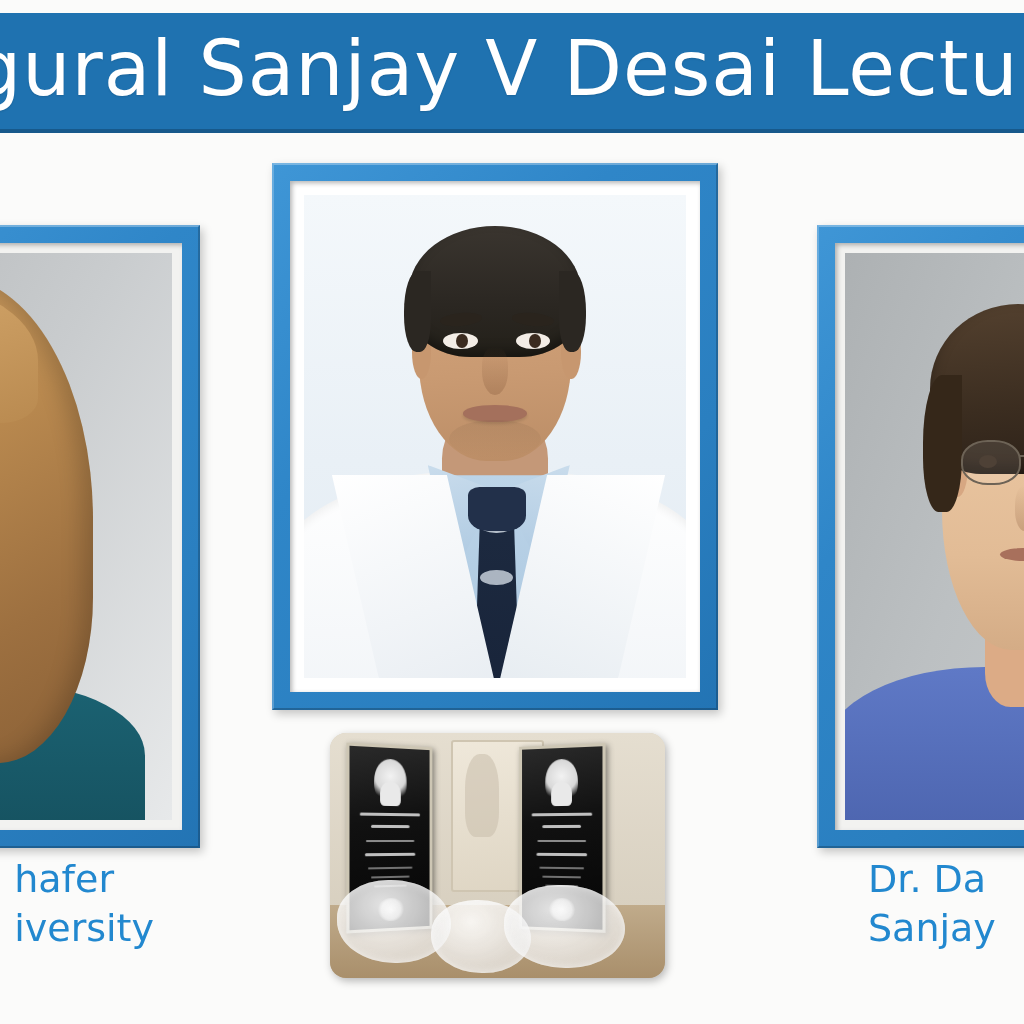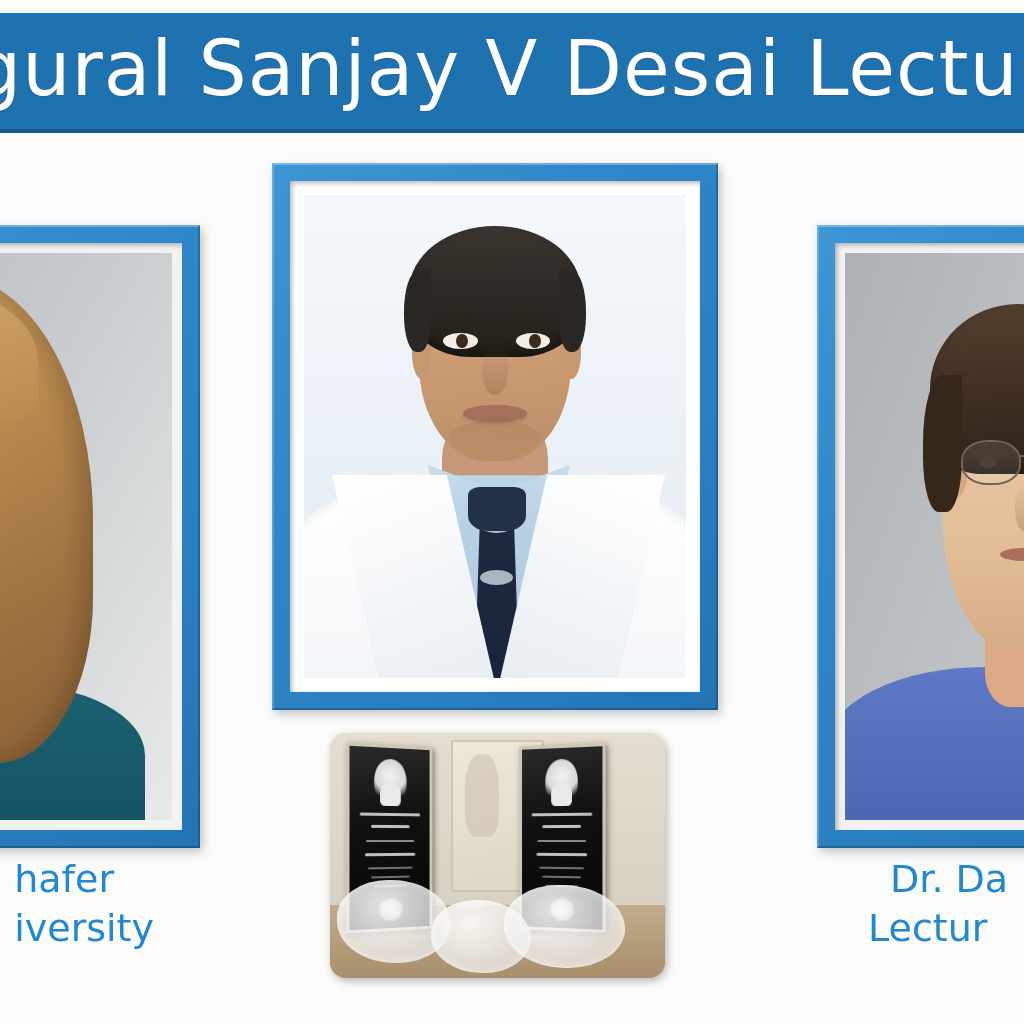--- a/index.html
+++ b/index.html
@@ -244,21 +244,21 @@
     white-space:nowrap;
     font-weight:400;
   }
   #caption-left{ left:0px; top:855px; text-align:right; width:160px;
     transform:translateX(-4px); }
   #caption-left .cap-line{ display:block; }
   #caption-left .cap-line.l1{ margin-right:42px; }
   #caption-left .cap-line.l2{ margin-right:2px; }
   #caption-right{ left:868px; top:855px; }
   #caption-right .cap-line{ display:block; }
-  #caption-right .cap-line.l1{ margin-left:22px; }
+  #caption-right .cap-line.l1{ }
 </style>
 </head>
 <body>
 
 <div class="banner">
   <div class="banner-title">gural Sanjay V Desai Lectur</div>
 </div>
 
 <div class="frame" id="frame-left">
   <div class="mat">
@@ -357,14 +357,14 @@
   <div class="pq-wrap w3"></div>
 </div>
 
 <div class="caption" id="caption-left">
   <span class="cap-line l1">hafer</span>
   <span class="cap-line l2">iversity</span>
 </div>
 
 <div class="caption" id="caption-right">
   <span class="cap-line l1">Dr. Da</span>
-  <span class="cap-line l2">Lectur</span>
+  <span class="cap-line l2">Sanjay</span>
 </div>
 
 </body></html>

